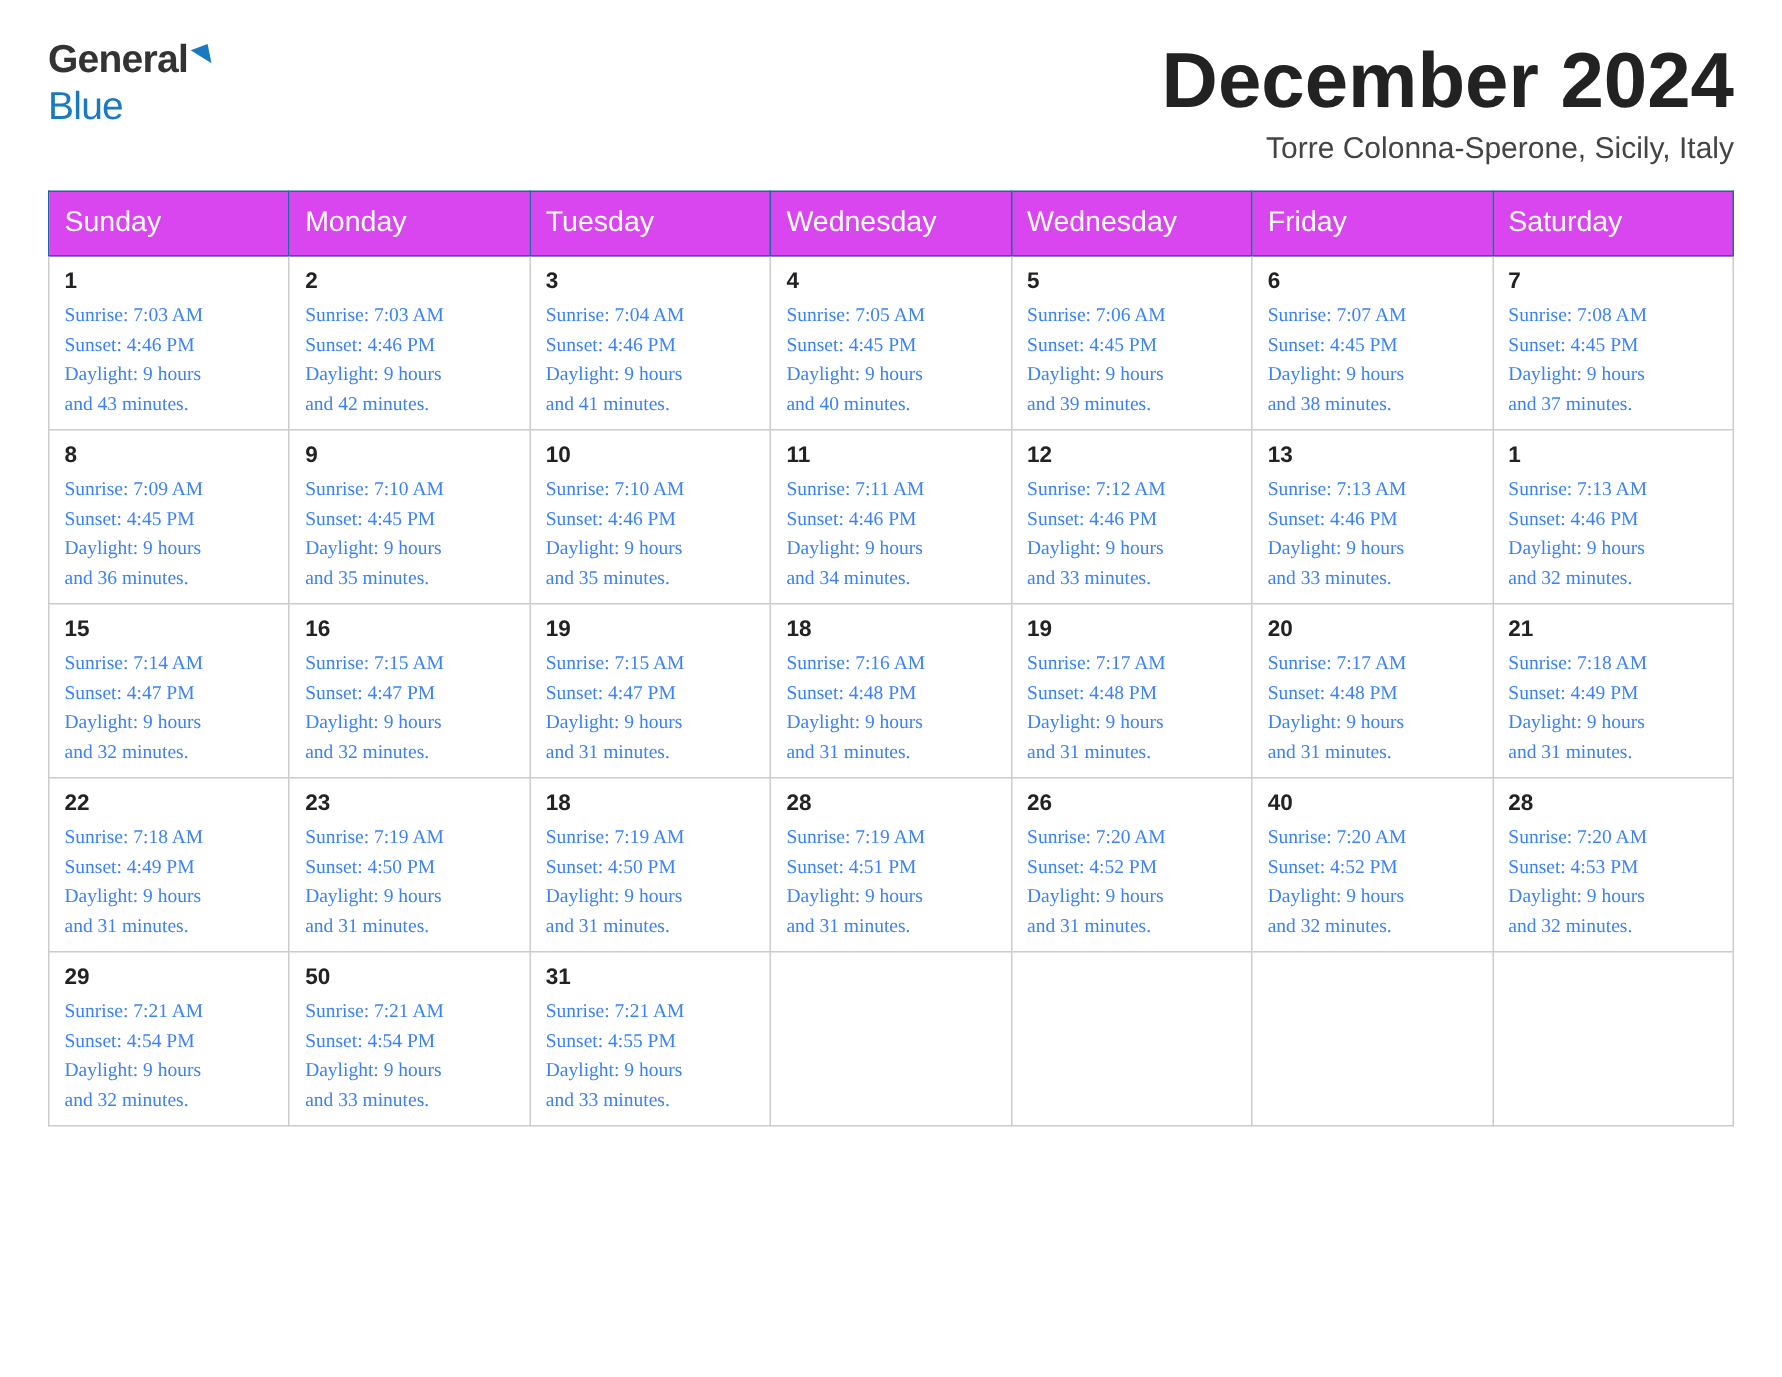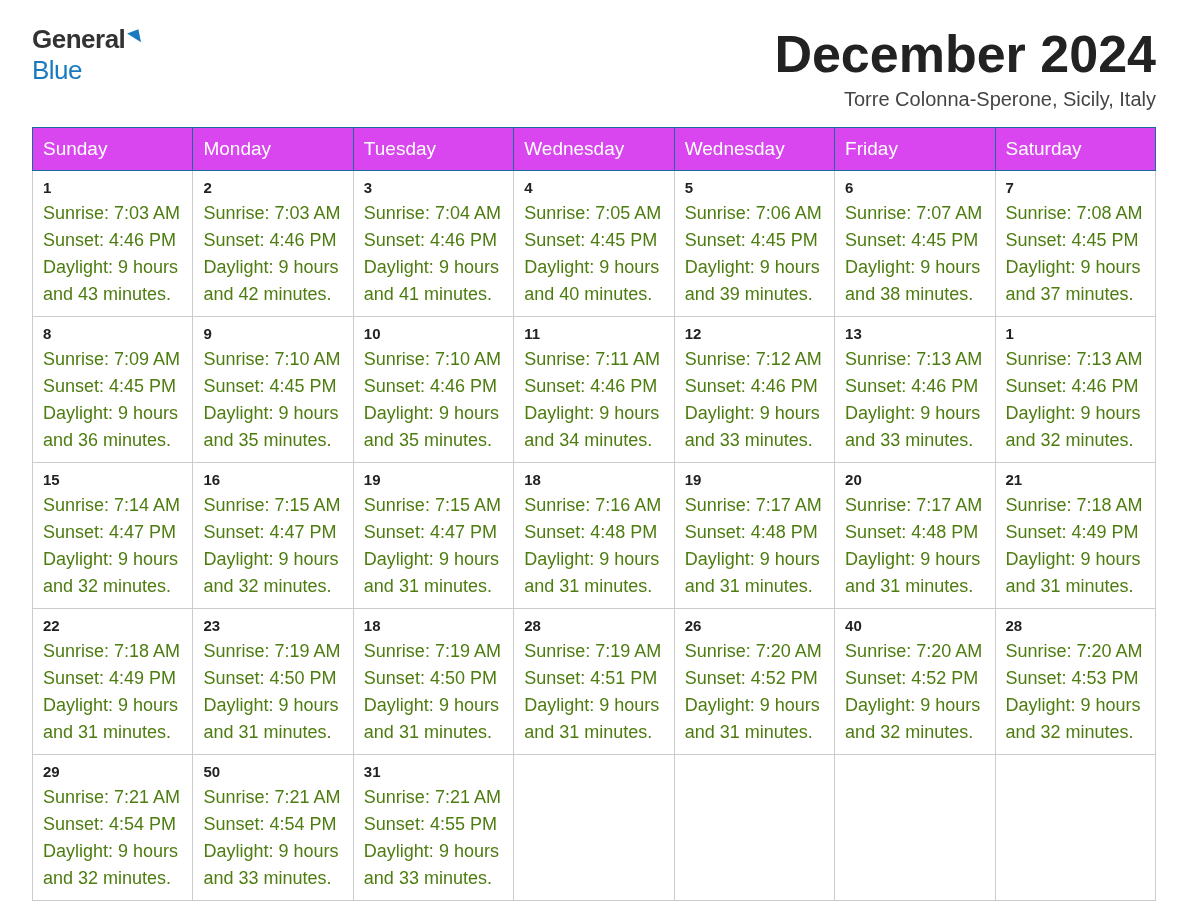--- a/index.html
+++ b/index.html
@@ -76,23 +76,24 @@
     .calendar-table tbody tr td.empty {
       background: #fff;
     }
     .day-number {
       font-size: 15px;
       font-weight: bold;
       color: #222;
       margin-bottom: 4px;
     }
     .day-info {
-      font-size: 18px;
-      color: #4d7c0f;
+      font-size: 13px;
+      color: #3b82f6;
       line-height: 1.5;
+      font-family: Liberation Serif, serif;
     }
     .row-divider td {
       border-top: 2px solid #2a82c4;
     }
   </style>
 </head>
 <body>
 
 <div class="header">
   <div class="logo">

